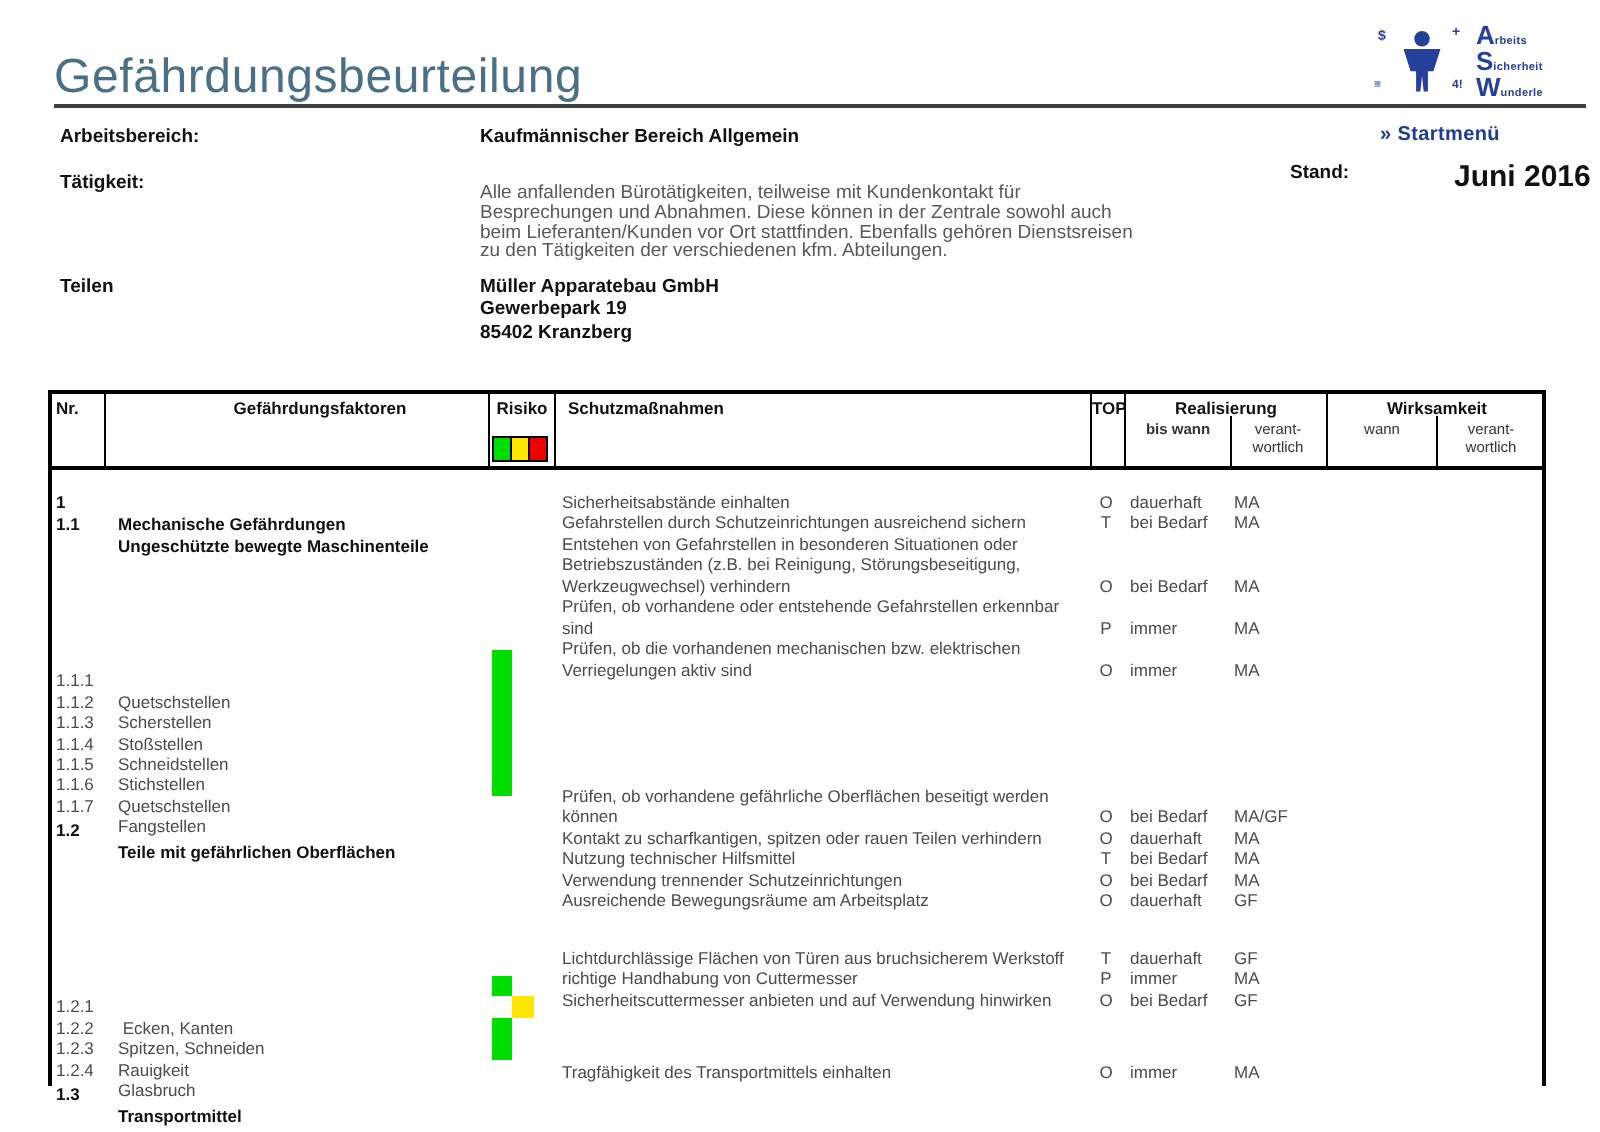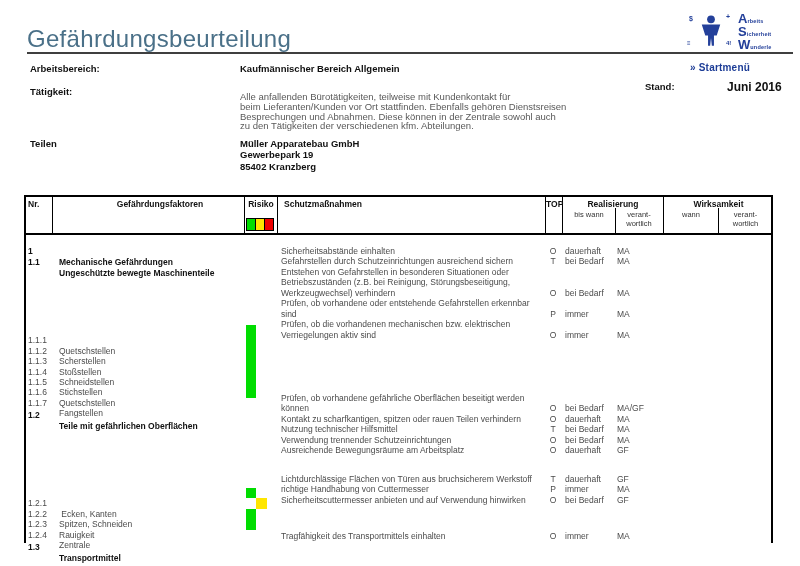--- a/index.html
+++ b/index.html
@@ -18,21 +18,21 @@
   .logo .sym.bl{left:1px;top:32px;font-size:6px;}
   .logo .sym.br{left:40px;top:32px;font-size:6px;}
   .asw{position:absolute;left:52px;top:3px;}
   .asw .wrow{height:13px;line-height:13px;white-space:nowrap;}
   .asw .big{font-size:13px;font-weight:bold;}
   .asw .small{font-size:5.5px;font-weight:bold;letter-spacing:.2px;}
 
   .lbl{position:absolute;font-size:9.5px;font-weight:bold;color:#111;}
   .startmenu{position:absolute;left:690px;top:62px;font-size:10px;font-weight:bold;
              color:var(--link,#1c3c96);cursor:pointer;letter-spacing:.2px;}
-  .standval{position:absolute;left:727px;top:80px;font-size:12px;font-weight:bold;color:#111;}
+  .standval{position:absolute;left:727px;top:80px;font-size:15px;font-weight:bold;color:#111;}
   .para{position:absolute;left:240px;top:92px;font-size:9.5px;line-height:9.8px;color:#595959;}
   .firma{position:absolute;left:240px;top:138px;font-size:9.5px;line-height:11.3px;font-weight:bold;color:#111;}
 
   
   .rtable{position:absolute;left:24px;top:195px;width:745px;height:346px;
           border:2px solid #000;border-bottom:none;font-size:8.5px;color:#4b4b4b;}
   .thead{position:absolute;left:0;top:0;width:745px;height:36px;border-bottom:2px solid #000;color:#111;font-weight:bold;}
   .hcell{position:absolute;top:2px;white-space:nowrap;}
   .h-fakt{left:26px;width:192px;text-align:center;margin-left:12px;}
   .vline{position:absolute;width:1px;background:#000;top:0;height:36px;}
@@ -106,22 +106,22 @@
   <div class="lbl" style="left:240px;top:63px;">Kaufmännischer Bereich Allgemein</div>
   <div class="startmenu">» Startmenü</div>
 
   <div class="lbl" style="left:30px;top:86px;">Tätigkeit:</div>
   <div class="lbl" style="left:645px;top:81px;">Stand:</div>
   <div class="standval">Juni 2016</div>
 
   <div class="para">
 
   <div>Alle anfallenden Bürotätigkeiten, teilweise mit Kundenkontakt für</div>
+      <div>Besprechungen und Abnahmen. Diese können in der Zentrale sowohl auch</div>
       <div>beim Lieferanten/Kunden vor Ort stattfinden. Ebenfalls gehören Dienstsreisen</div>
-      <div>Besprechungen und Abnahmen. Diese können in der Zentrale sowohl auch</div>
       <div>zu den Tätigkeiten der verschiedenen kfm. Abteilungen.</div>
     </div>
 
   <div class="lbl" style="left:30px;top:138px;">Teilen</div>
   <div class="firma">
 
   <div>Müller Apparatebau GmbH</div>
       <div>Gewerbepark 19</div>
       <div>85402 Kranzberg</div>
     </div>
@@ -143,21 +143,21 @@
       </div>
 
       <div class="hcell" style="left:258px;">Schutzmaßnahmen</div>
 
       <div class="cellbox top-cell">
         <div class="hl">TOP</div>
       </div>
 
       <div class="grp real-grp">
         <div class="gt">Realisierung</div>
-        <div class="sub" style="left:0;width:52px;">bis wann</div>
+        <div class="sub" style="left:0;width:52px;font-weight:bold;">bis wann</div>
         <div class="subline" style="left:52px;"></div>
         <div class="sub" style="left:52px;width:48px;">verant-
 wortlich</div>
       </div>
 
       <div class="grp wirk-grp">
         <div class="gt">Wirksamkeit</div>
         <div class="sub" style="left:0;width:54px;">wann</div>
         <div class="subline" style="left:54px;"></div>
         <div class="sub" style="left:54px;width:55px;">verant-
@@ -368,21 +368,21 @@
         </div>
 
         <div class="frow risk-low">
           <span class="nr">1.2.3</span>
           <span class="lab">Rauigkeit</span>
           <span class="mark"></span>
         </div>
 
         <div class="frow risk-low">
           <span class="nr">1.2.4</span>
-          <span class="lab">Zentrale</span>
+          <span class="lab">Glasbruch</span>
           <span class="mark"></span>
         </div>
       </div>
 
     <div class="shead" style="top:334px;">
       <span class="nr">1.3</span>
       <span class="lab">Transportmittel</span>
     </div>
     <div class="measures" style="top:334px;">
 

